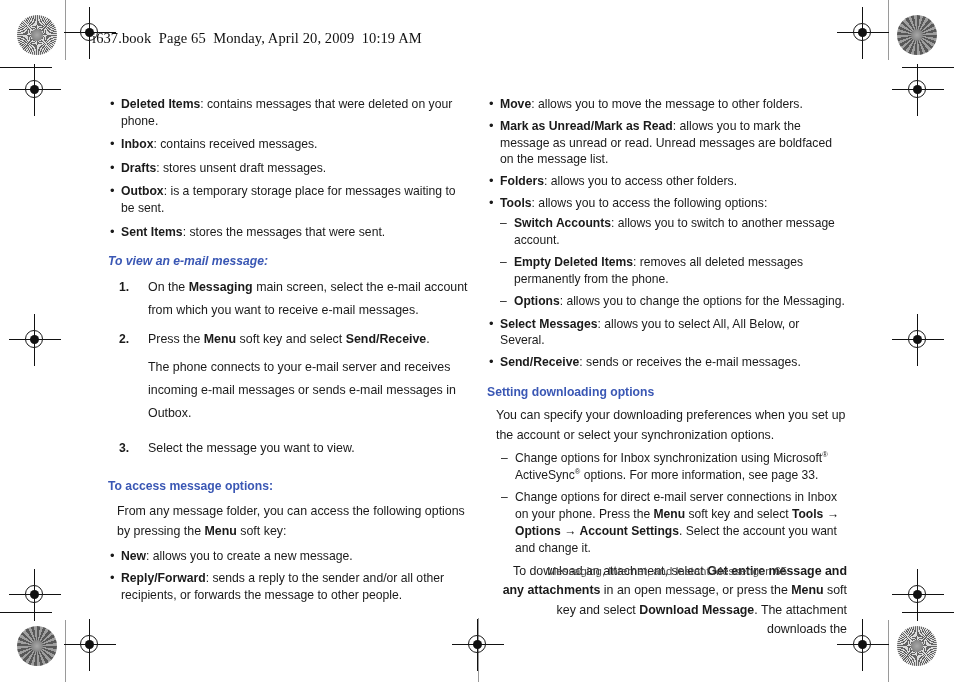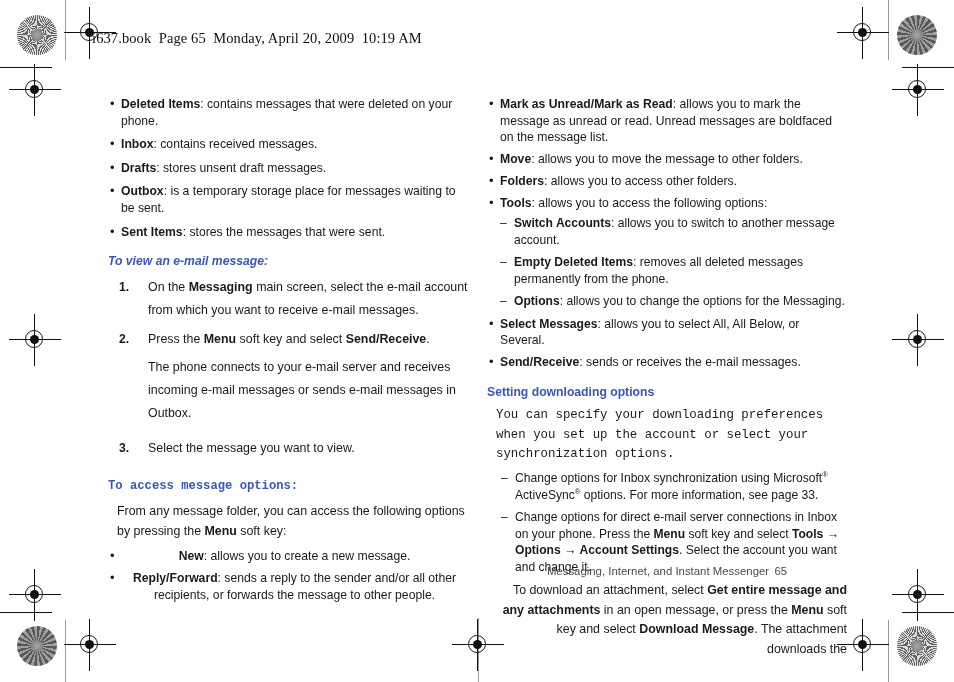--- a/index.html
+++ b/index.html
@@ -78,21 +78,21 @@
   }
   ol.steps > li > .num{
     position:absolute;left:11px;top:0;font-weight:bold;font-size:12.2px;
   }
   .substep{font-size:12.4px;line-height:1.85;padding-left:40px;margin-top:2px;}
 
   b,strong{font-weight:bold;}
   sup{font-size:.62em;vertical-align:super;line-height:0;}
 
   .indent{margin-left:9px;}
-  .indent-sm{margin-left:6px;text-align:center;}
+  .indent-sm{margin-left:6px;}
 
   
   .footer{
     position:absolute;left:487px;top:565px;width:360px;
     font-size:11.4px;color:#4a4a4a;display:flex;justify-content:center;
   }
   .footer .fpage{font-size:11.4px;color:#4a4a4a;min-width:18px;text-align:right;}
 </style>
 </head>
 <body>
@@ -227,44 +227,44 @@
 
     <div class="substep">The phone connects to your e-mail server and receives incoming e-mail messages or sends e-mail messages in Outbox.</div>
 
     <ol class="steps" style="margin-top:12px;">
       <li>
         <span class="num">3.</span>
         <span>Select the message you want to view.</span>
       </li>
     </ol>
 
-    <div class="h-blue" style="margin-top:18px;font-family:Liberation Mono, monospace;">To access message options:</div>
+    <div class="h-blue" style="margin-top:18px;">To access message options:</div>
 
     <div class="para indent" style="line-height:1.62;margin-bottom:7px;">
       <span>From any message folder, you can access the following options by pressing the </span><b>Menu</b><span> soft key:</span>
     </div>
 
     <ul class="bul tight indent-sm">
       <li>
         <b>New</b><span>: allows you to create a new message.</span>
       </li>
       <li>
         <b>Reply/Forward</b><span>: sends a reply to the sender and/or all other recipients, or forwards the message to other people.</span>
       </li>
     </ul>
   </div>
 
   <div class="col col-right">
 
     <ul class="bul tight">
       <li>
+        <b>Move</b><span>: allows you to move the message to other folders.</span>
+      </li>
+      <li>
         <b>Mark as Unread/Mark as Read</b><span>: allows you to mark the message as unread or read. Unread messages are boldfaced on the message list.</span>
-      </li>
-      <li>
-        <b>Move</b><span>: allows you to move the message to other folders.</span>
       </li>
       <li>
         <b>Folders</b><span>: allows you to access other folders.</span>
       </li>
       <li style="margin-bottom:2px;">
         <b>Tools</b><span>: allows you to access the following options:</span>
         <ul class="dash">
           <li>
             <b>Switch Accounts</b><span>: allows you to switch to another message account.</span>
           </li>
@@ -282,21 +282,21 @@
       <li>
         <b>Select Messages</b><span>: allows you to select All, All Below, or Several.</span>
       </li>
       <li>
         <b>Send/Receive</b><span>: sends or receives the e-mail messages.</span>
       </li>
     </ul>
 
     <div class="h-sec">Setting downloading options</div>
 
-    <div class="para indent" style="line-height:1.58;font-family:Liberation Mono, monospace;">You can specify your downloading preferences when you set up the account or select your synchronization options.</div>
+    <div class="para indent" style="line-height:1.58;">You can specify your downloading preferences when you set up the account or select your synchronization options.</div>
 
     <ul class="dash" style="margin-left:14px;margin-top:5px;">
       <li>
         <span>Change options for Inbox synchronization using Microsoft</span><sup>®</sup><span> ActiveSync</span><sup>®</sup><span> options. For more information, see page 33.</span>
       </li>
       <li>
         <span>Change options for direct e-mail server connections in Inbox on your phone. Press the </span><b>Menu</b><span> soft key and select </span><b>Tools</b><span> → </span><b>Options</b><span> → </span><b>Account Settings</b><span>. Select the account you want and change it.</span>
       </li>
     </ul>
 

